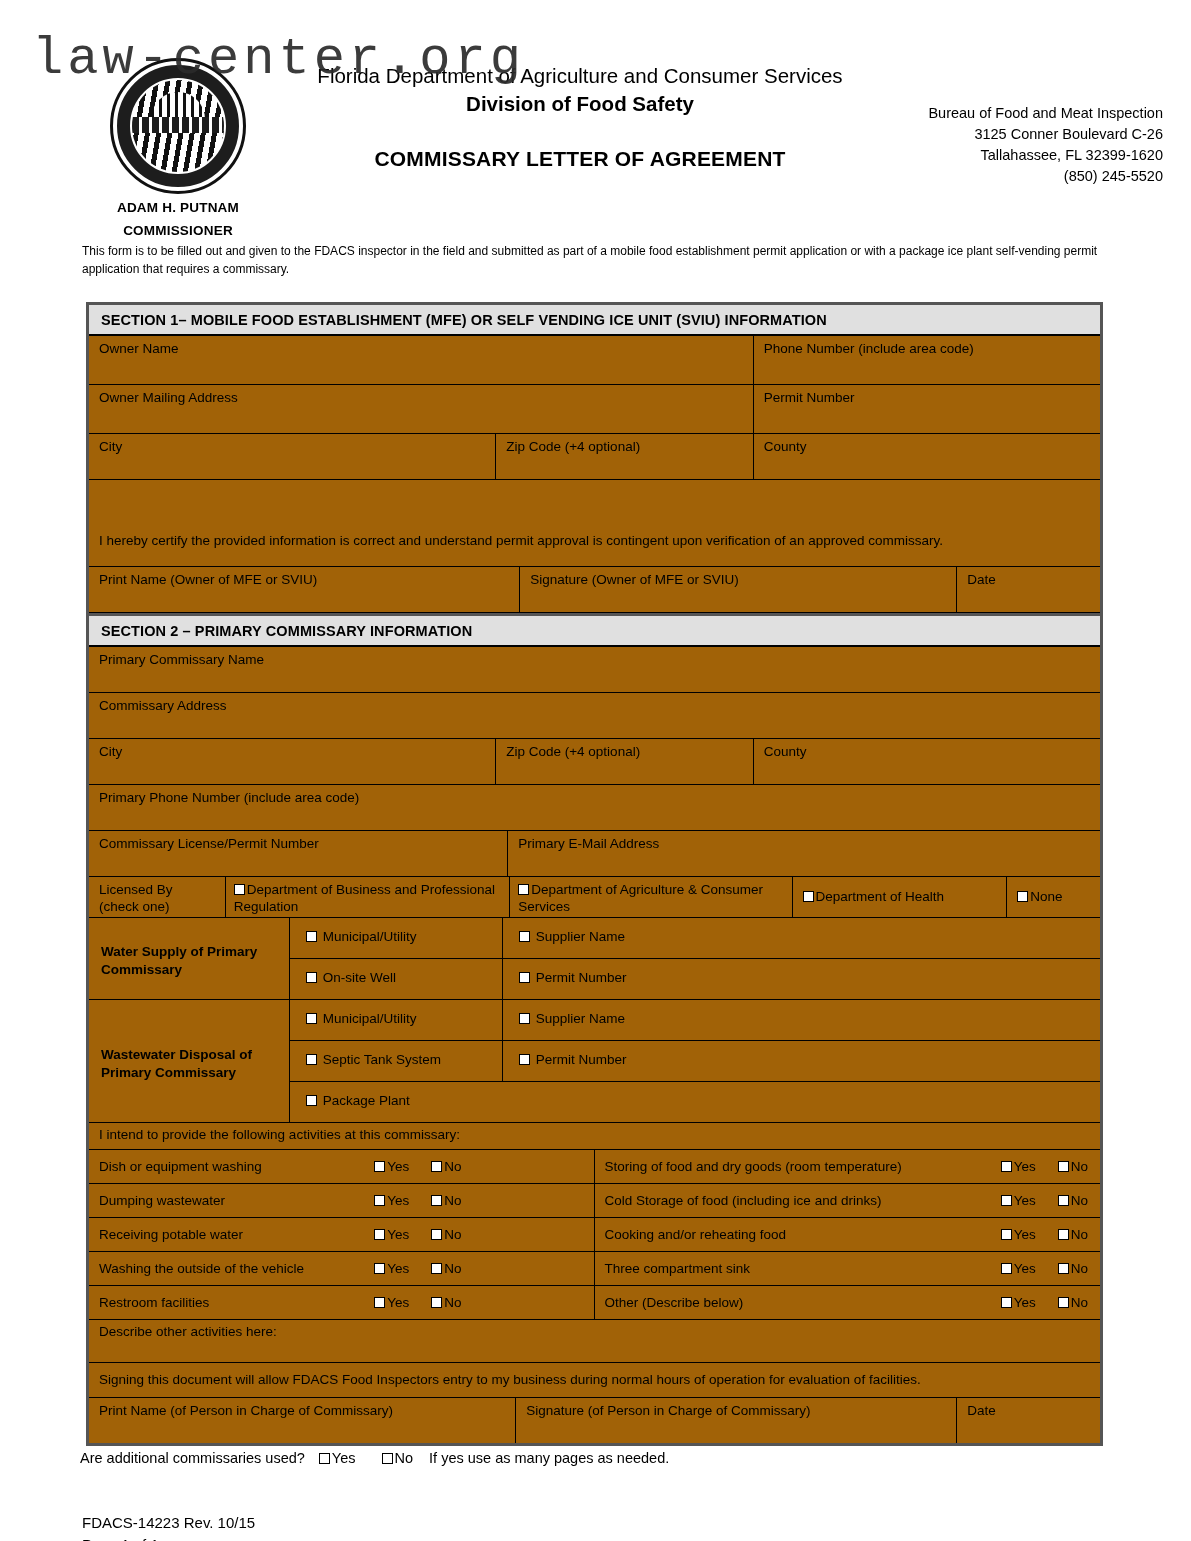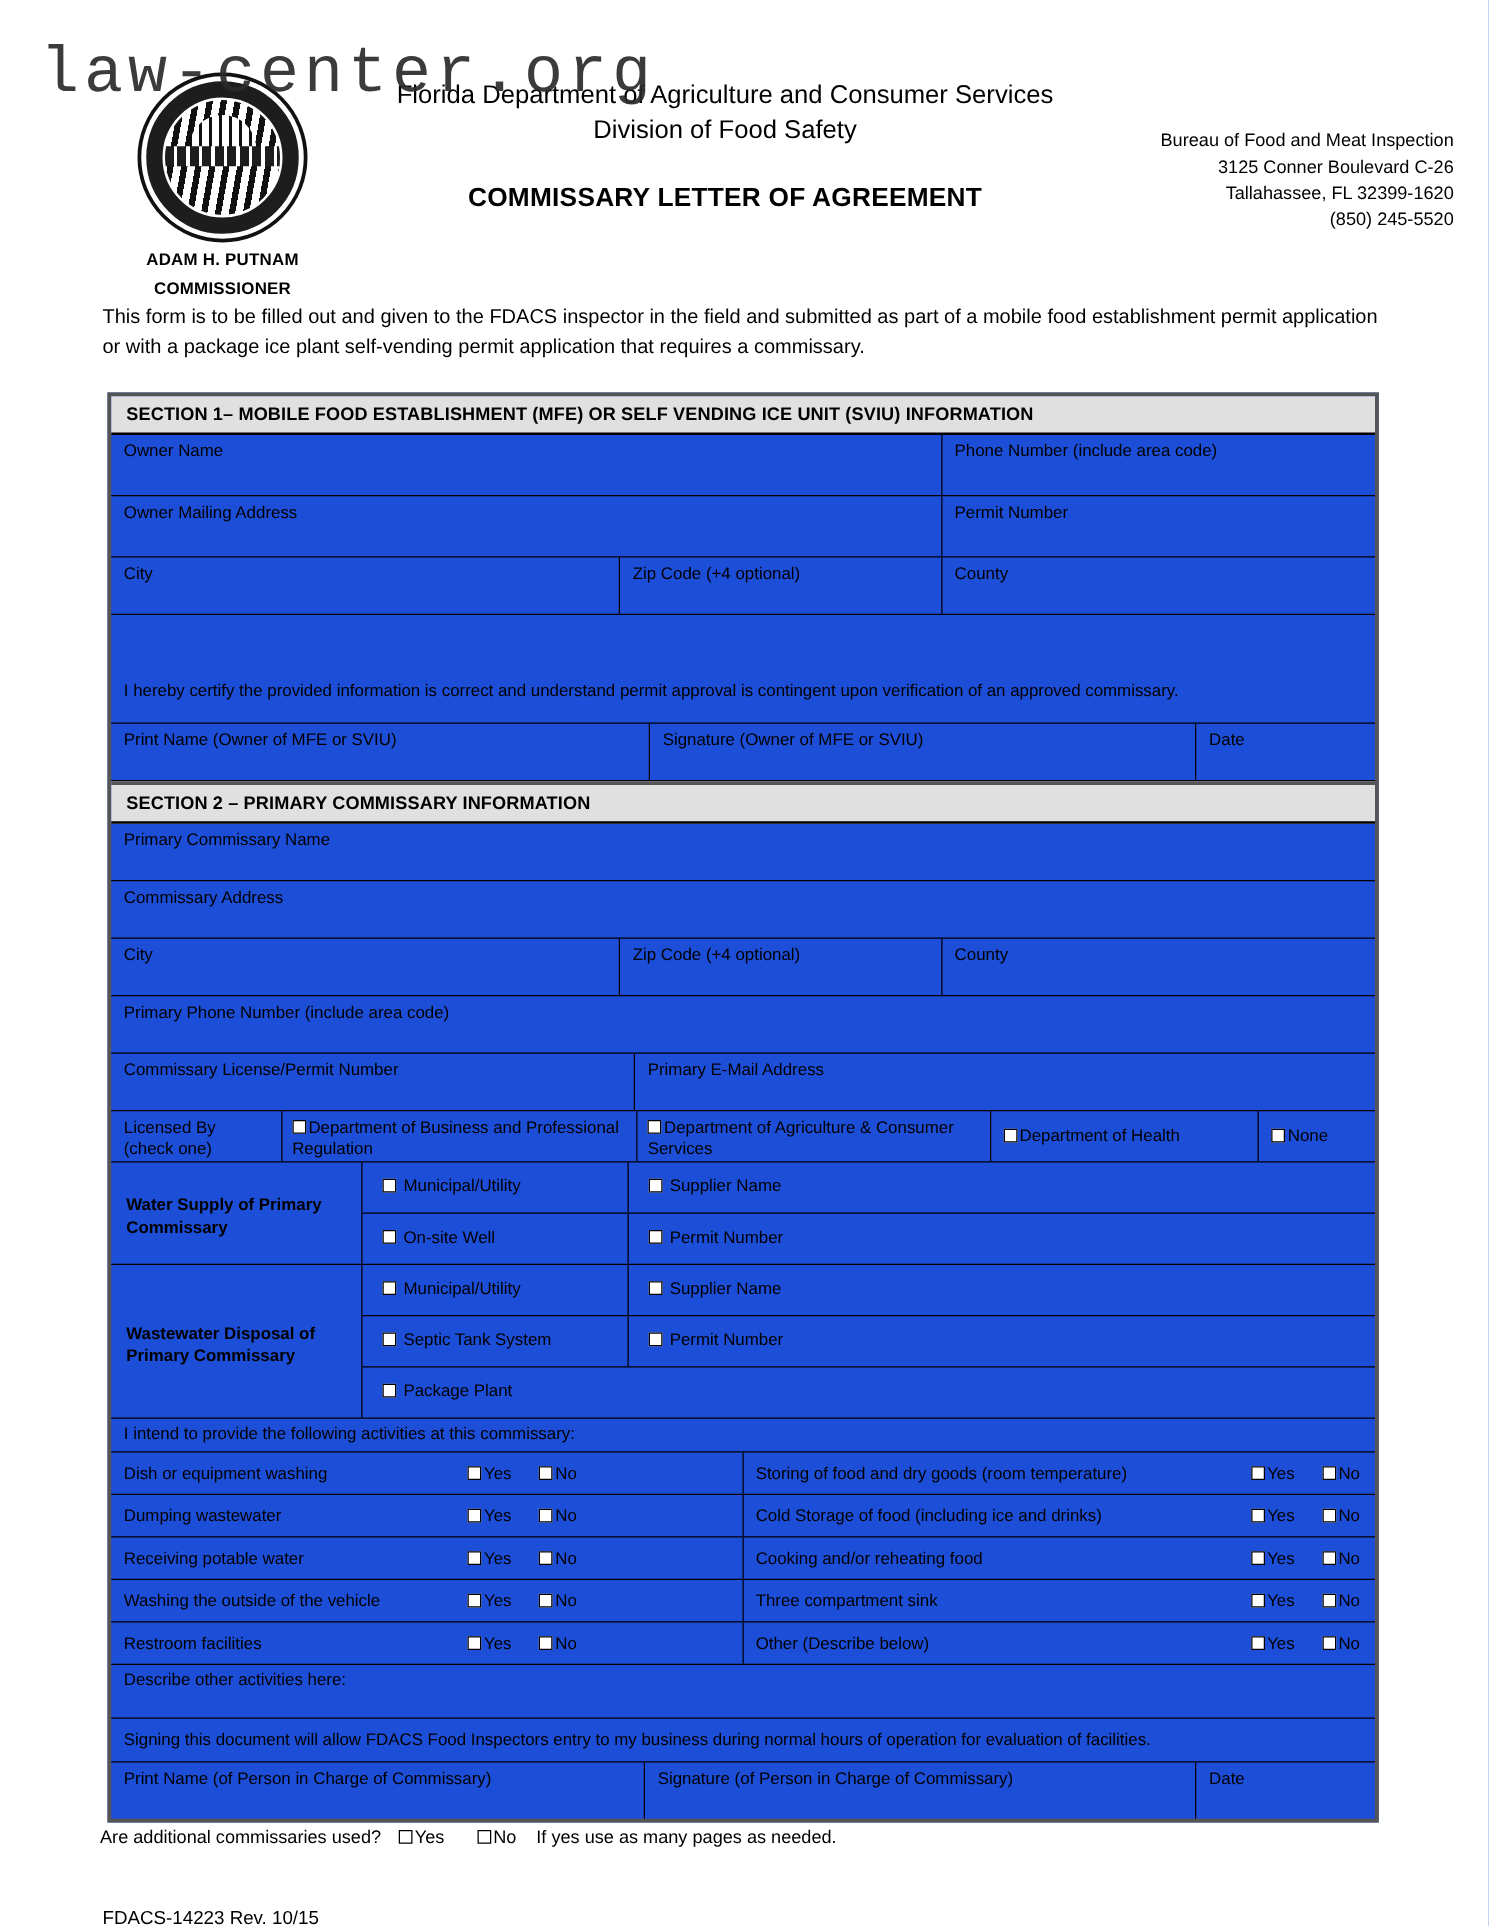--- a/index.html
+++ b/index.html
@@ -64,39 +64,39 @@
   }
   .seal-caption{
     font-size:13.5px; font-weight:bold; line-height:1.25; margin-top:6px;
     letter-spacing:.2px;
   }
 
   .title-block{
     position:absolute; left:250px; top:62px; width:660px; text-align:center;
   }
   .title-line1{ font-size:20.5px; line-height:1.35; }
-  .title-line2{ font-size:20.5px; line-height:1.35; }
+  .title-line2{ font-size:20.5px; line-height:1.35;font-weight:bold; }
   .title-main{ font-size:21px; font-weight:bold; margin-top:30px; letter-spacing:.2px; }
 
   .addr-block{
     position:absolute; right:28px; top:103px; width:270px;
     font-size:14.5px; line-height:1.45;text-align:right;
   }
 
   
   .intro{
     margin:10px 86px 0 82px;
-    font-size:16px; line-height:1.5;
+    font-size:12px; line-height:1.5;
   }
 
   
   .form{
     margin:24px 88px 0 86px;
     border:3px solid #555;
-    background:#1d4ed8;
+    background:#a16207;
   }
   .sec-head{
     background:#e0e0e0;
     border-bottom:2px solid #000;
     font-weight:bold; font-size:14.5px;
     padding:7px 10px 6px 12px;
     letter-spacing:.1px;
   }
   .sec-head.sec2{ border-top:3px solid #555; }
 

